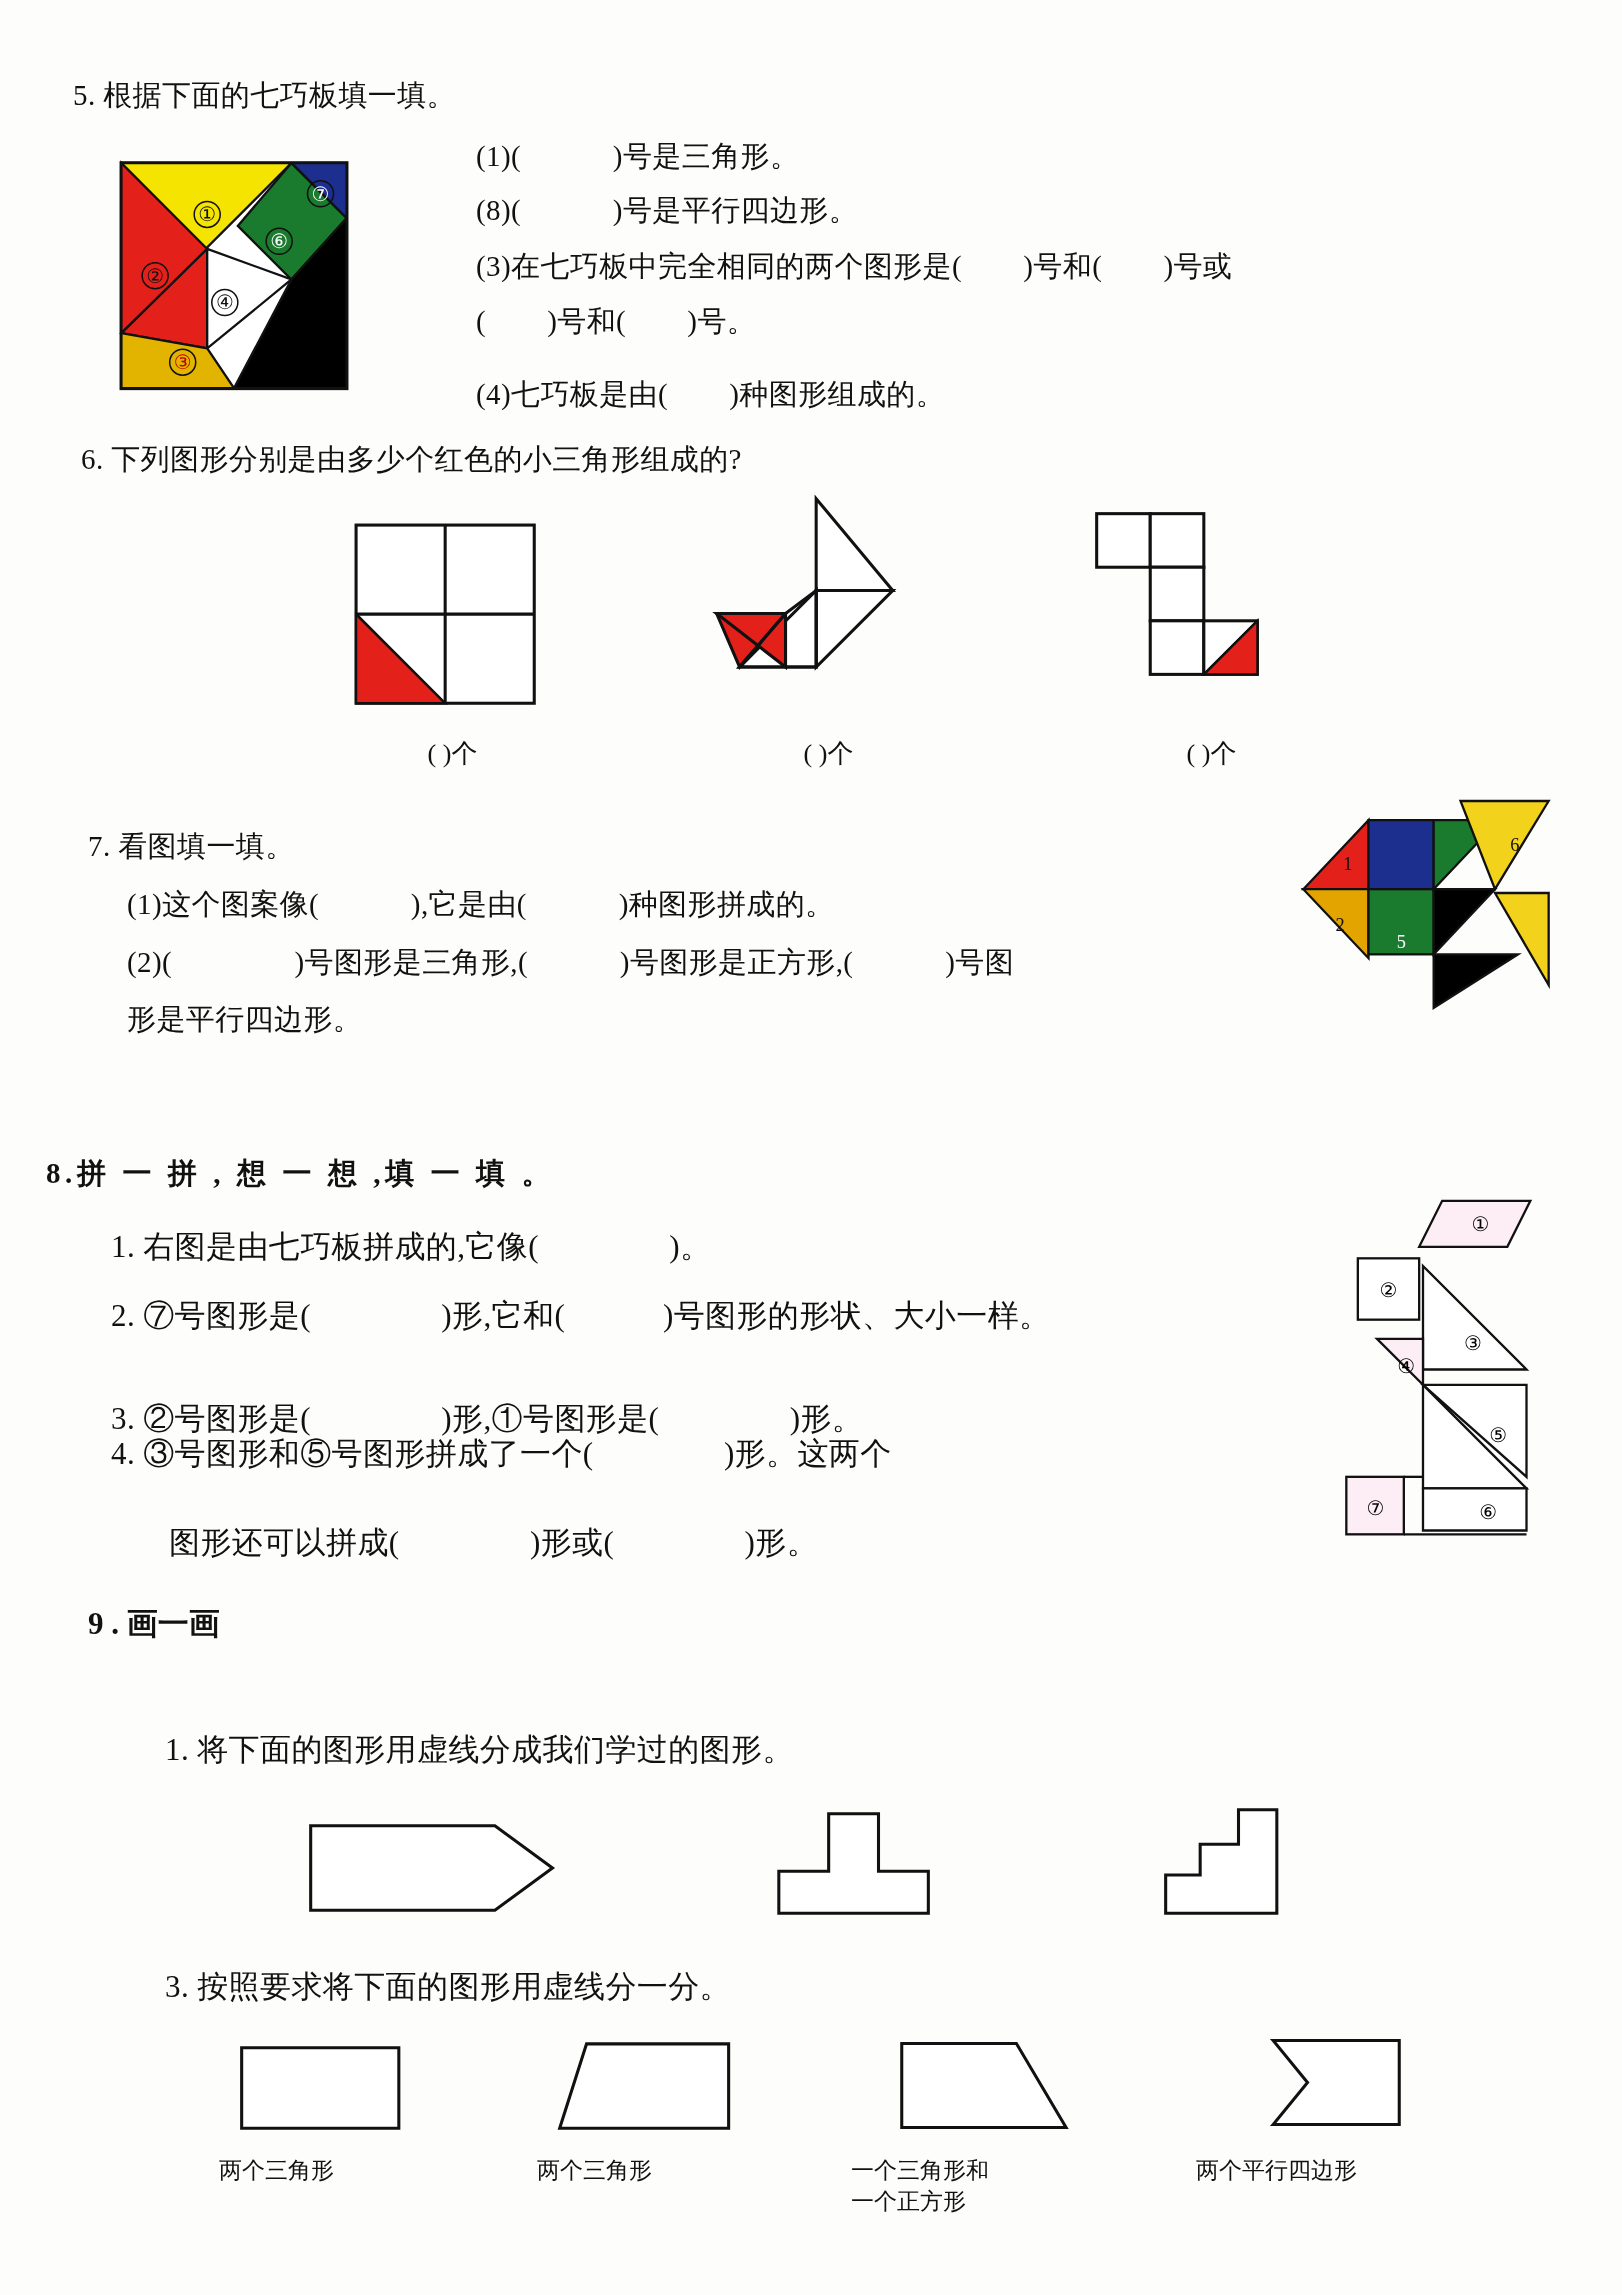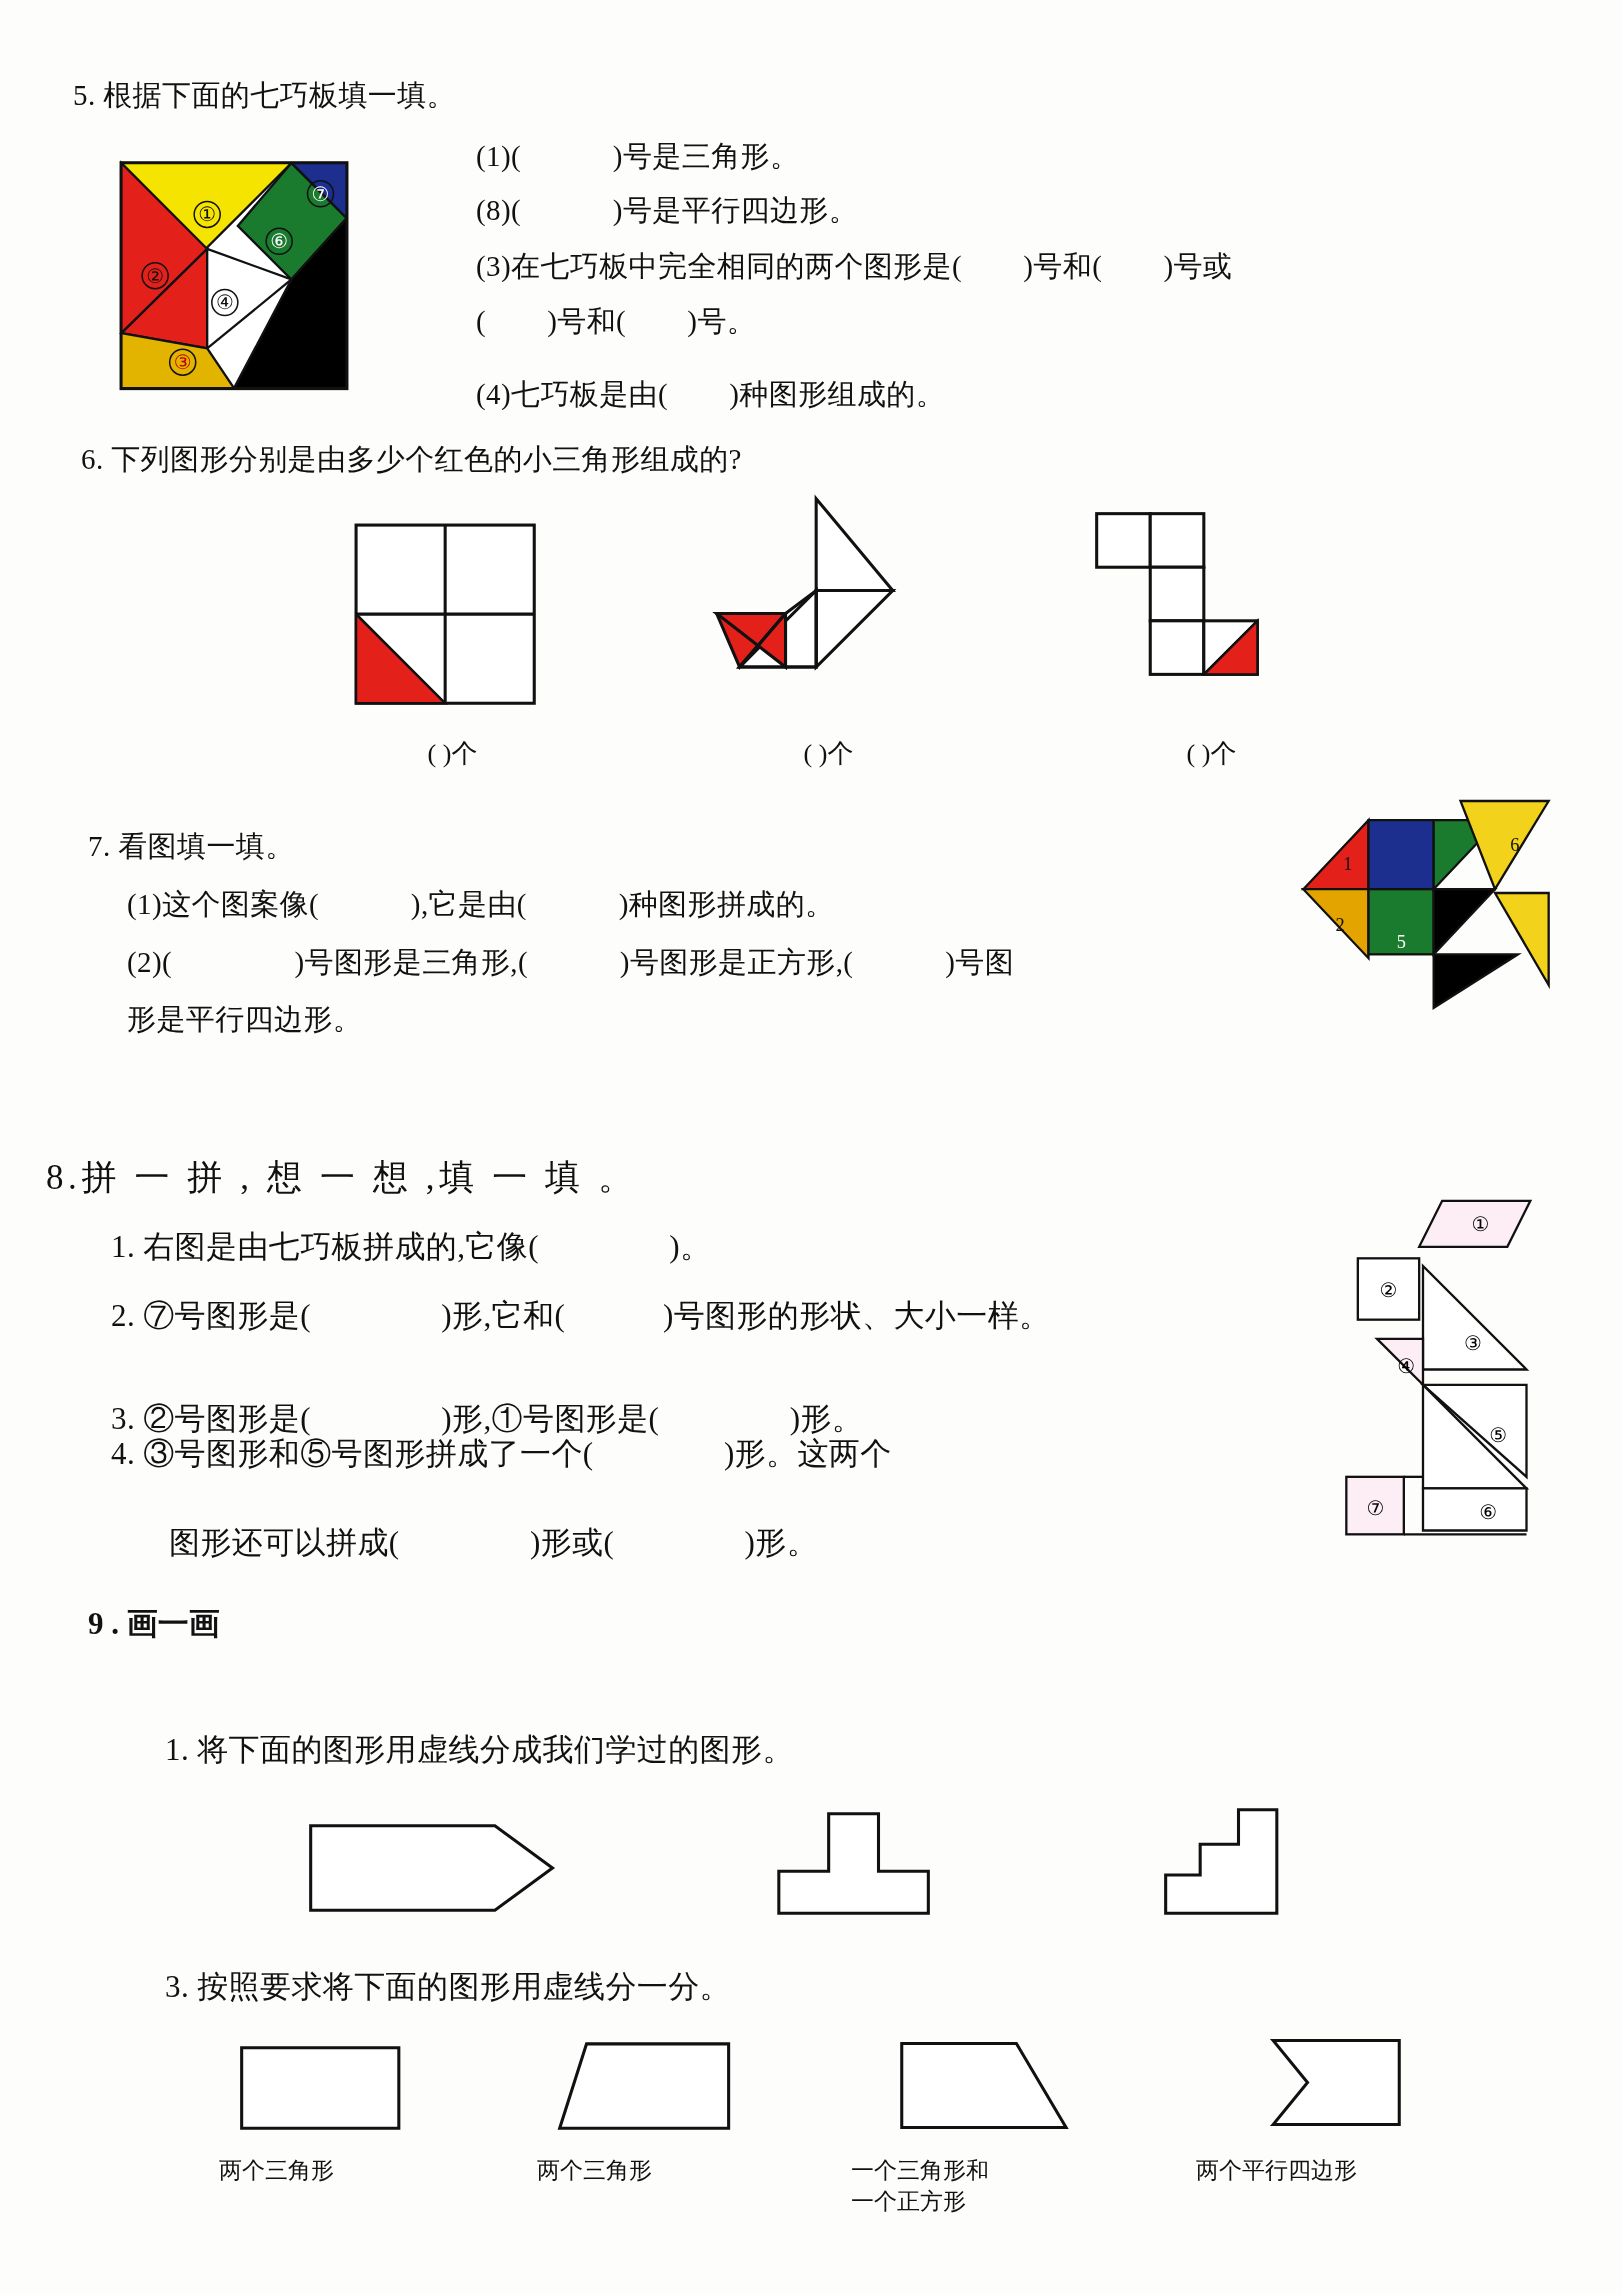--- a/index.html
+++ b/index.html
@@ -23,21 +23,21 @@
     background: #fdfdfb;
   }
   .blk { position: absolute; }
   .txt {
     font-size: 29px;
     line-height: 1.55;
     letter-spacing: 0.4px;
     white-space: pre-wrap;
   }
   .qnum { font-size: 29px; }
-  .big  { font-size: 35px; font-weight: normal; letter-spacing: 4.6px; }
+  .big  { font-size: 29px; font-weight: bold; letter-spacing: 4.6px; }
   .med  { font-size: 31px; font-weight: bold; }
 
   
   svg { display: block; overflow: visible; }
 
   .caption { font-size: 26px; text-align: center; }
   .cap-sm { font-size: 23px; line-height: 1.35; }
 </style>
 </head>
 <body>

